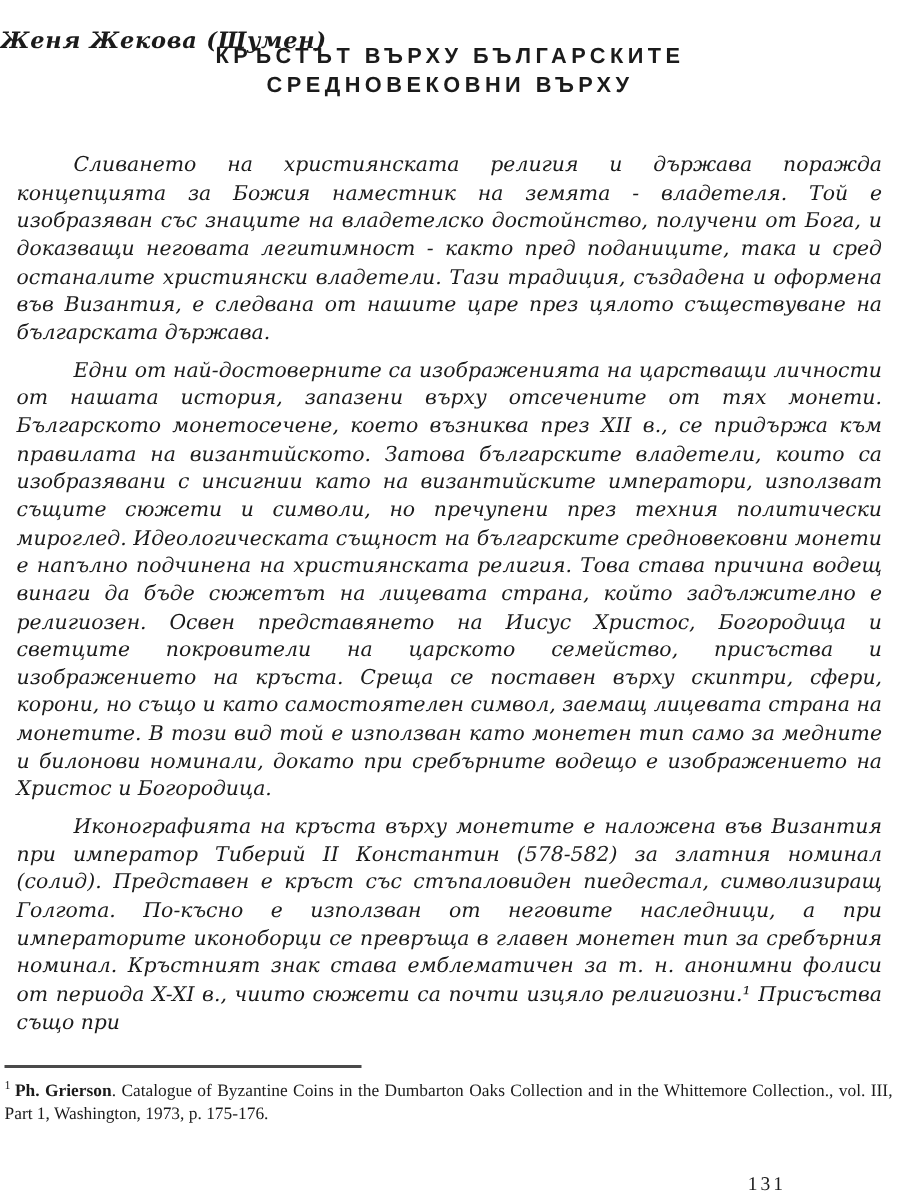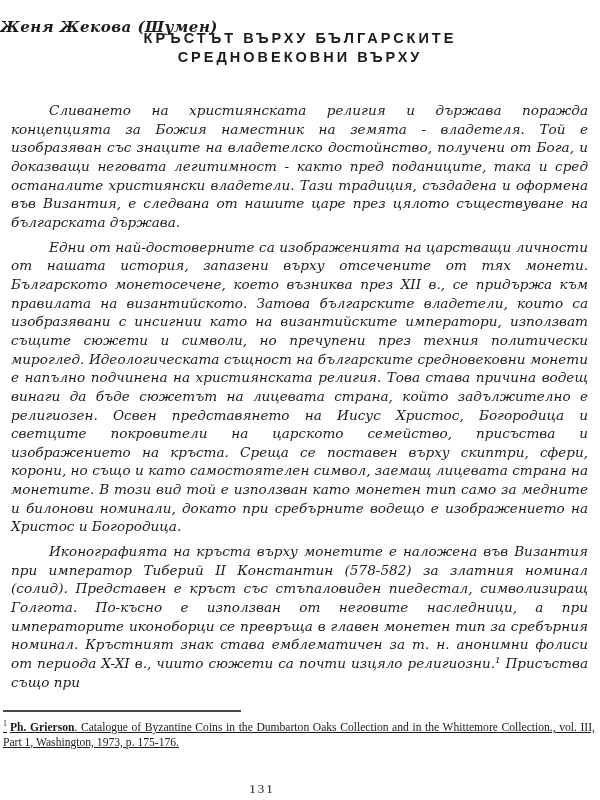--- a/index.html
+++ b/index.html
@@ -72,36 +72,35 @@
   .footnote {
     position: absolute;
     top: 717px;
     left: 3px;
     right: 5px;
     font-family: "Liberation Serif", serif;
     font-style: normal;
     font-size: 11.6px;
     line-height: 14.8px;
     text-align: justify;
-    text-decoration: underline;
   }
   .footnote .fn-marker {
     vertical-align: super;
     font-size: 8px;
     margin-right: 3px;
   }
   .footnote .fn-author {
     font-weight: bold;
   }
   .page-number {
     position: absolute;
     top: 781px;
     left: 0;
     width: 524px;
-    text-align: center;
+    text-align: right;
     font-family: "Liberation Serif", serif;
     font-size: 13px;
     letter-spacing: 2px;
   }
 </style>
 </head>
 <body>
 
 <div class="page">
 

